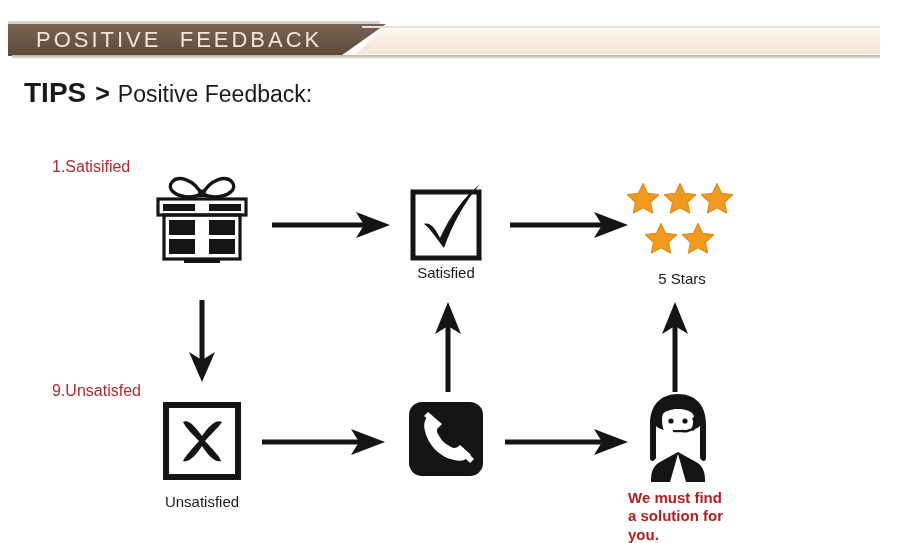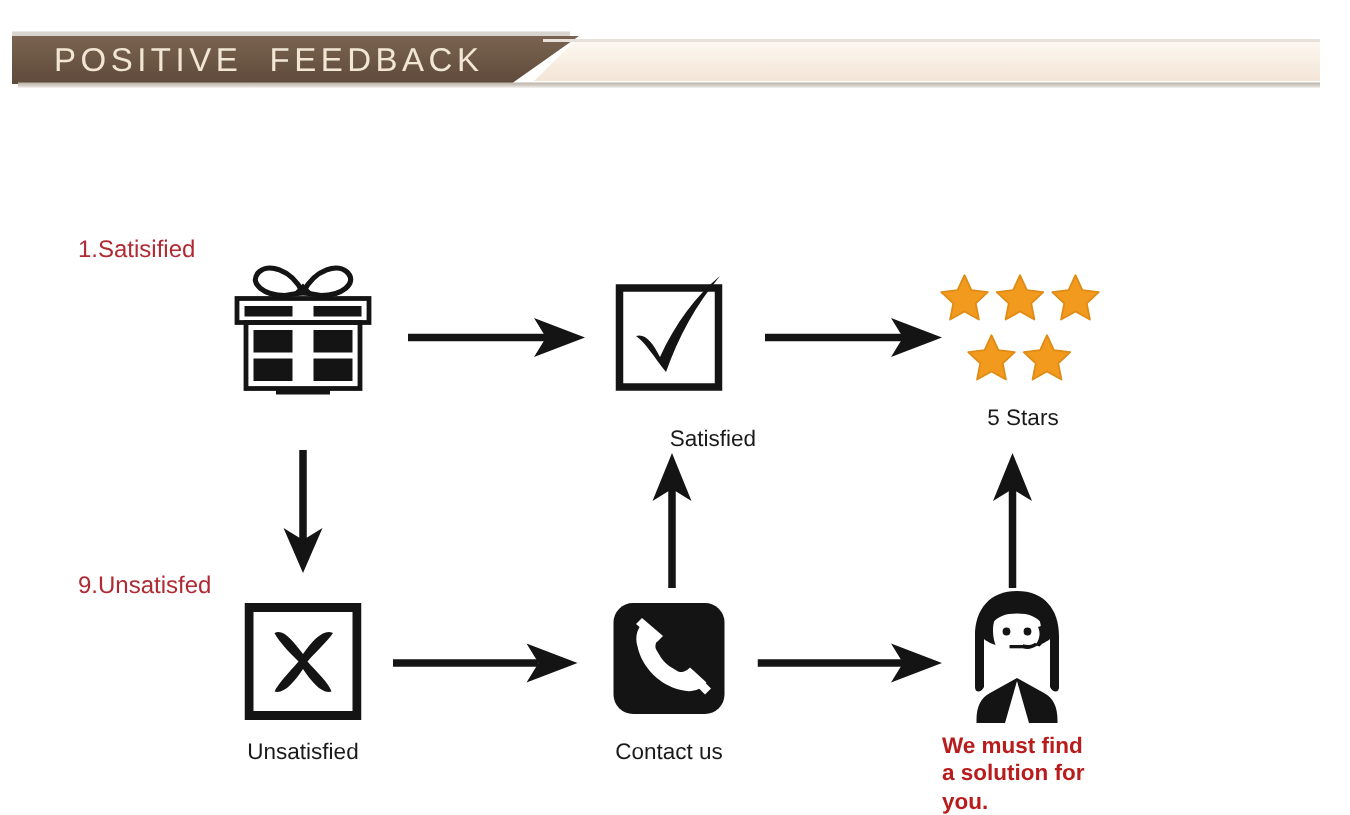--- a/index.html
+++ b/index.html
@@ -149,20 +149,25 @@
 
   <div id="banner-wrap">
     <div class="banner-brown-top"></div>
     <div class="banner-brown"></div>
     <div class="banner-cream-line"></div>
     <div class="banner-cream"></div>
     <div class="banner-title">POSITIVE  FEEDBACK</div>
     <div class="banner-shadow"></div>
   </div>
 
+  <div id="tips-heading">
+    <span class="tips-word">TIPS</span>
+    <span class="tips-gt">&gt;</span>
+    <span class="tips-rest">Positive Feedback:</span>
+  </div>
 
   <div id="diagram">
 
     <div class="red-label" style="left:52px; top:158px;">1.Satisified</div>
     <div class="red-label" style="left:52px; top:382px;">9.Unsatisfed</div>
 
     <div class="icon-box" style="left:146px; top:173px; width:112px; height:92px;">
       <svg width="112" height="92" viewBox="0 0 112 92" xmlns="http://www.w3.org/2000/svg">
         <g fill="#141414">
 
@@ -192,21 +197,21 @@
         <path d="M118 20 L84 7 L92 20 L84 33 Z" fill="#141414"></path>
       </svg>
     </div>
 
     <div class="icon-box" style="left:408px; top:180px; width:80px; height:86px;">
       <svg width="80" height="86" viewBox="0 0 80 86" xmlns="http://www.w3.org/2000/svg">
         <rect x="5" y="12" width="66" height="66" fill="none" stroke="#141414" stroke-width="5"></rect>
         <path d="M16 44 C22 42 27 48 32 58 C42 36 56 17 72 4 C56 23 44 45 36 68 C28 58 22 48 16 44 Z" fill="#141414"></path>
       </svg>
     </div>
-    <div class="step-label" style="left:388px; top:284px; width:116px;text-align:right;">Satisfied</div>
+    <div class="step-label" style="left:388px; top:264px; width:116px;">Satisfied</div>
 
     <div class="arrow" style="left:510px; top:205px; width:120px; height:40px;">
       <svg width="120" height="40" viewBox="0 0 120 40" xmlns="http://www.w3.org/2000/svg">
         <rect x="0" y="17.5" width="92" height="5" fill="#141414"></rect>
         <path d="M118 20 L84 7 L92 20 L84 33 Z" fill="#141414"></path>
       </svg>
     </div>
 
     <div class="icon-box" style="left:626px; top:182px; width:112px; height:80px;">
       <svg width="112" height="80" viewBox="0 0 112 80" xmlns="http://www.w3.org/2000/svg">
@@ -258,21 +263,20 @@
     <div class="icon-box" style="left:407px; top:400px; width:78px; height:80px;">
       <svg width="78" height="80" viewBox="0 0 78 80" xmlns="http://www.w3.org/2000/svg">
         <rect x="2" y="2" width="74" height="74" rx="13" ry="13" fill="#141414"></rect>
         <g fill="#ffffff">
           <path d="M23 14 C18 18 16 24 18 31 C21 45 33 57 47 60 C54 62 60 60 64 55 L53 45 C50 48 47 49 44 47 C37 43 35 41 31 34 C29 31 30 28 33 25 Z"></path>
           <path d="M21 12 L35 24 L31 28 L17 16 Z"></path>
           <path d="M55 47 L67 59 L63 63 L51 51 Z"></path>
         </g>
       </svg>
     </div>
-    <div class="step-label" style="left:388px; top:493px; width:116px;">Contact us</div>
 
     <div class="arrow" style="left:505px; top:422px; width:125px; height:40px;">
       <svg width="125" height="40" viewBox="0 0 125 40" xmlns="http://www.w3.org/2000/svg">
         <rect x="0" y="17.5" width="97" height="5" fill="#141414"></rect>
         <path d="M123 20 L89 7 L97 20 L89 33 Z" fill="#141414"></path>
       </svg>
     </div>
 
     <div class="arrow" style="left:655px; top:300px; width:40px; height:92px;">
       <svg width="40" height="92" viewBox="0 0 40 92" xmlns="http://www.w3.org/2000/svg">

